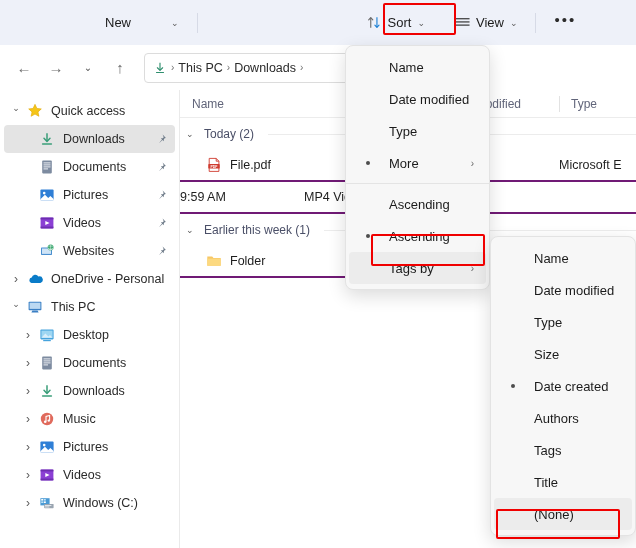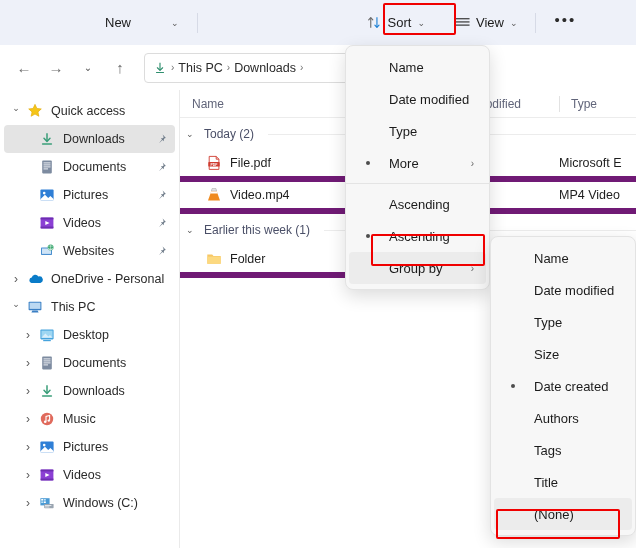--- a/index.html
+++ b/index.html
@@ -146,21 +146,21 @@
     gap: 6px;
   }
   .grp-chev { font-size: 9px; color: #5a5a5a; width: 12px; }
   .grp-line {
     flex: 1; height: 1px; background: #ececec; margin-left: 8px;
   }
   .file-row {
     height: 32px;
     display: flex; align-items: center;
     font-size: 12.5px; color: #1e1e1e;
-    border-bottom: 6px solid #701a75;
+    border-bottom: 2px solid #701a75;
   }
   .fr-name {
     flex: 0 0 255px; display: flex; align-items: center;
     padding-left: 26px; gap: 8px;
   }
   .fr-date { flex: 0 0 124px; color: #1e1e1e; }
   .fr-type { flex: 0 0 120px; color: #1e1e1e; }
   .fi { width: 16px; height: 16px; display:block; flex:0 0 16px; }
 
   
@@ -504,28 +504,20 @@
                 <path d="M10.2 1.4 L10.2 4.2 L12.9 4.2" fill="none" stroke="#cf3b2f" stroke-width="0.9"></path>
                 <rect x="2.3" y="7" width="11.4" height="4.6" rx="0.7" fill="#cf3b2f"></rect>
                 <text x="8" y="10.5" font-size="3.5" fill="#ffffff" text-anchor="middle" font-family="Liberation Sans, sans-serif" font-weight="bold">PDF</text>
               </svg></span>
             <span>File.pdf</span>
           </div>
           <div class="fr-date">4:34 PM</div>
           <div class="fr-type">Microsoft E</div>
         </div>
         <div class="file-row">
-          <div class="fr-name">
-            <span class="fi"><svg width="16" height="16" viewBox="0 0 16 16">
-                <path d="M6 1.6 L10 1.6 L10.6 4 L5.4 4 Z" fill="#e8e8e8" stroke="#8a8a8a" stroke-width="0.4"></path>
-                <path d="M5.2 4.4 L10.8 4.4 L14 13.6 L2 13.6 Z" fill="#f08a1e"></path>
-                <path d="M5.2 4.4 L10.8 4.4 L11.6 6.6 L4.4 6.6 Z" fill="#ffffff"></path>
-              </svg></span>
-            <span>Video.mp4</span>
-          </div>
           <div class="fr-date">9:59 AM</div>
           <div class="fr-type">MP4 Video</div>
         </div>
         <div class="grp-head">
           <span class="grp-chev">⌄</span>
           <span>Earlier this week (1)</span>
           <span class="grp-line"></span>
         </div>
         <div class="file-row">
           <div class="fr-name">
@@ -559,21 +551,21 @@
         </div>
         <div class="mi-sep"></div>
         <div class="mi">
           <span>Ascending</span>
         </div>
         <div class="mi">
           <span class="bullet"></span>
           <span>Ascending</span>
         </div>
         <div class="mi hl">
-          <span>Group by</span>
+          <span>Tags by</span>
           <span class="subchev">›</span>
         </div>
       </div>
   </div>
 
   <div class="menu" id="groupby-menu">
     <div id="groupby-menu-items">
         <div class="mi">
           <span>Name</span>
         </div>

